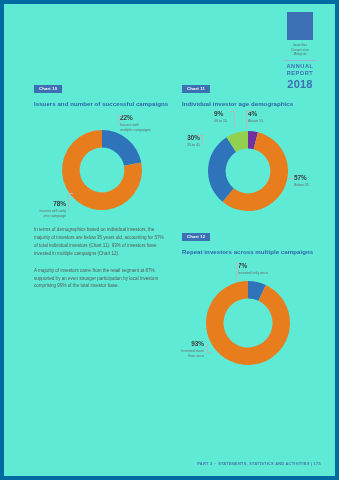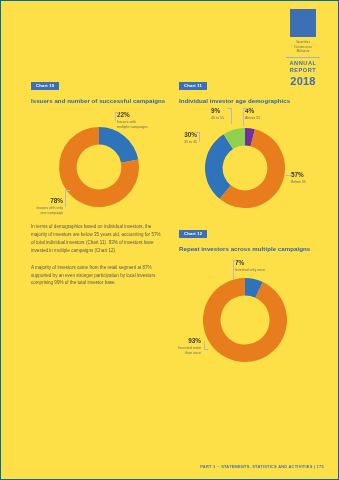--- a/index.html
+++ b/index.html
@@ -6,22 +6,22 @@
   body{
     width:339px;height:480px;
     background:#ffffff;
     font-family:"Liberation Sans", sans-serif;
     -webkit-font-smoothing:antialiased;
     overflow:hidden;
     position:relative;
   }
   .page{
     position:absolute;inset:0;
-    background:#fde047;
-    border:1px solid #0369a1;
+    background:#5eead4;
+    border:4px solid #0369a1;
     box-sizing:border-box;
   }
 
   
   .masthead{
     position:absolute;top:8px;right:12px;
     width:46px;text-align:center;
   }
   .logo-mark{
     width:26px;height:28px;

